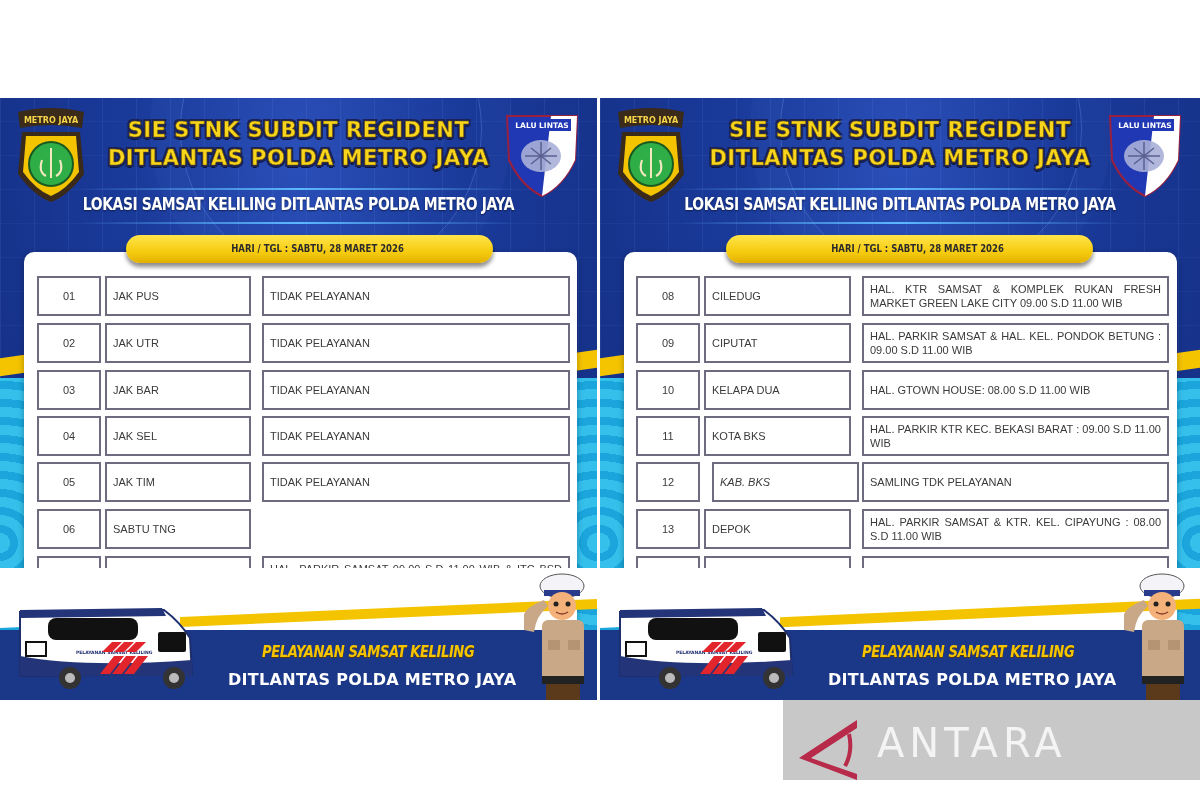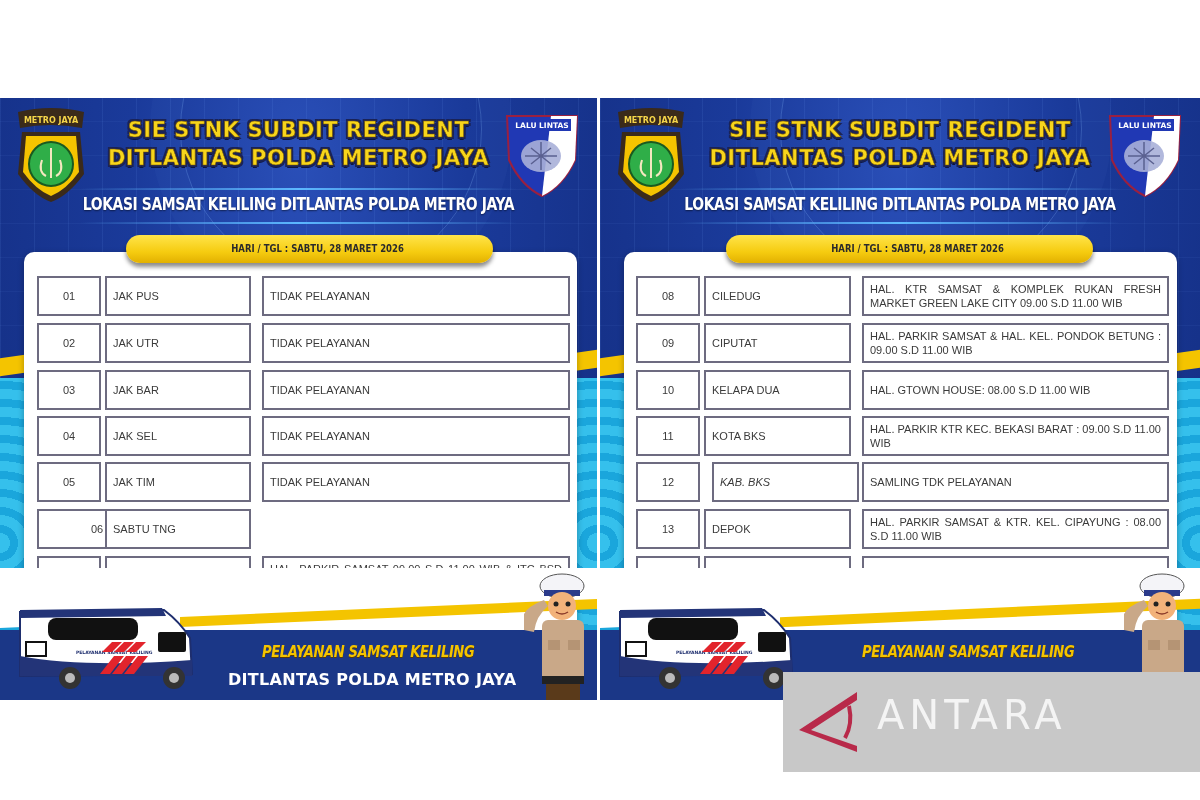--- a/index.html
+++ b/index.html
@@ -54,21 +54,21 @@
   .footer-white{position:absolute;left:0;right:0;top:470px;height:60px;background:#ffffff;clip-path:polygon(0 0,100% 0,100% 55%,0 100%);}
   .footer-script{position:absolute;left:262px;top:544px;color:#f4c400;font-family:"DejaVu Sans",sans-serif;
     font-weight:bold;font-style:italic;font-size:16px;transform:scaleX(0.82);transform-origin:left;letter-spacing:-0.5px;
     text-shadow:0 1px 0 #5a3a00;}
   .footer-main{position:absolute;left:228px;top:572px;color:#ffffff;font-family:"DejaVu Sans",sans-serif;
     font-weight:bold;font-size:16px;letter-spacing:0.3px;}
 
   .truck{position:absolute;left:14px;top:504px;width:184px;height:92px;}
   .officer{position:absolute;left:518px;top:472px;width:74px;height:130px;}
 
-  .watermark{position:absolute;left:783px;top:672px;width:417px;height:100px;background:#c8c8c8;}
+  .watermark{position:absolute;left:783px;top:700px;width:417px;height:80px;background:#c8c8c8;}
   .wm-text{position:absolute;left:94px;top:20px;color:#f4f4f4;font-family:"DejaVu Sans",sans-serif;font-size:40px;
     letter-spacing:5px;font-weight:normal;}
   .gap{position:absolute;top:700px;left:0;width:783px;height:100px;background:#ffffff;}
 </style>
 </head>
 <body>
 
 <div class="panel left">
   <div class="gridlines"></div>
   <div class="arc"></div>
@@ -129,21 +129,21 @@
         <div class="cell num" style="left: 37px; width: 60px;">04</div>
         <div class="cell area" style="left: 105px; width: 136px;">JAK SEL</div>
         <div class="cell loc" style="left: 262px; width: 292px;">TIDAK PELAYANAN</div>
       </div>
       <div class="row" style="top: 364px; left: 0px; width: 100%;">
         <div class="cell num" style="left: 37px; width: 60px;">05</div>
         <div class="cell area" style="left: 105px; width: 136px;">JAK TIM</div>
         <div class="cell loc" style="left: 262px; width: 292px;">TIDAK PELAYANAN</div>
       </div>
       <div class="row" style="top: 411px; left: 0px; width: 100%;">
-        <div class="cell num" style="left: 37px; width: 60px; padding-left: 28px;">06</div>
+        <div class="cell num" style="left: 37px; width: 60px;">06</div>
         <div class="cell area" style="left: 105px; width: 136px;">SABTU TNG</div>
       </div>
       <div class="row" style="top: 458px; left: 0px; width: 100%;">
         <div class="cell num" style="left: 37px; width: 60px;">07</div>
         <div class="cell area" style="left: 105px; width: 136px;">SERPONG</div>
         <div class="cell loc" style="left: 262px; width: 292px;">HAL. PARKIR SAMSAT 09.00 S.D 11.00 WIB &amp; ITC BSD 13.00 S.D 15.00 WIB</div>
       </div>
     </div>
 
   <div class="footer-white"></div>

